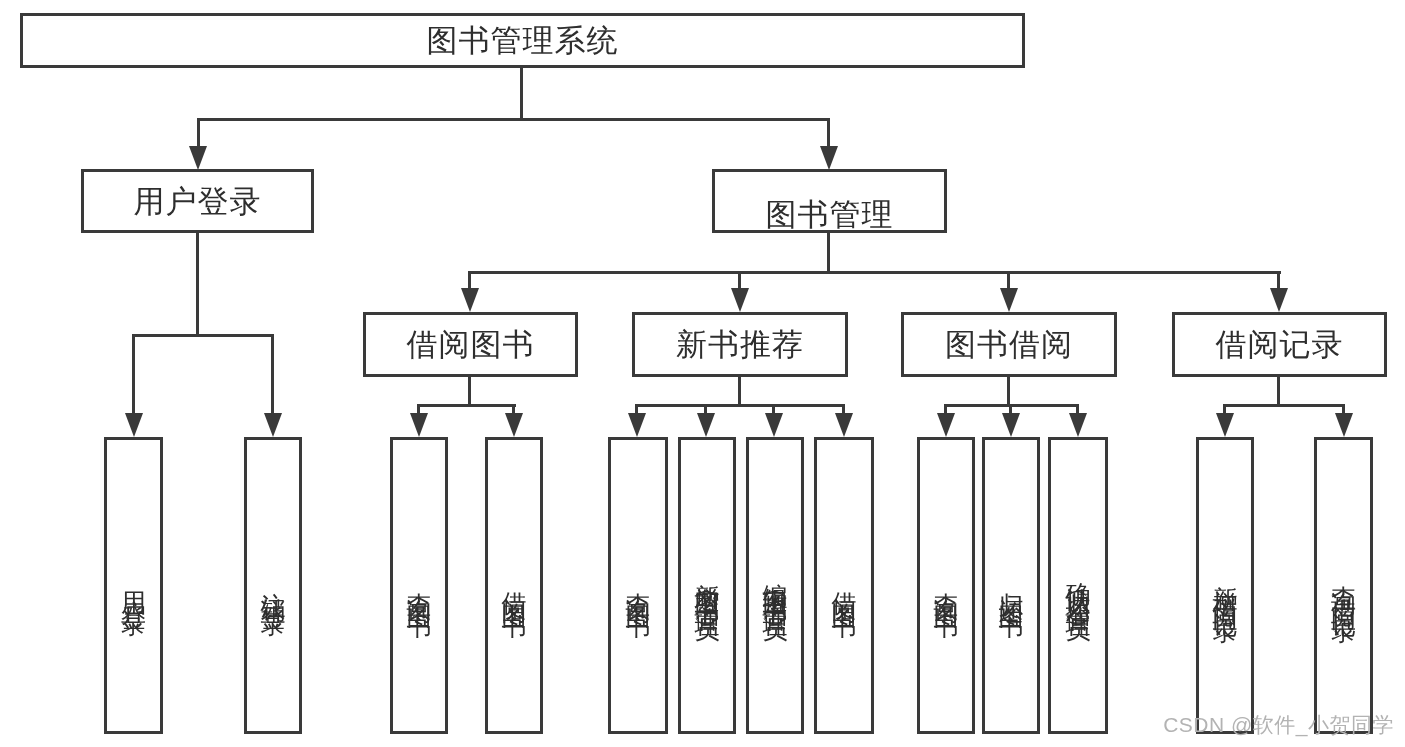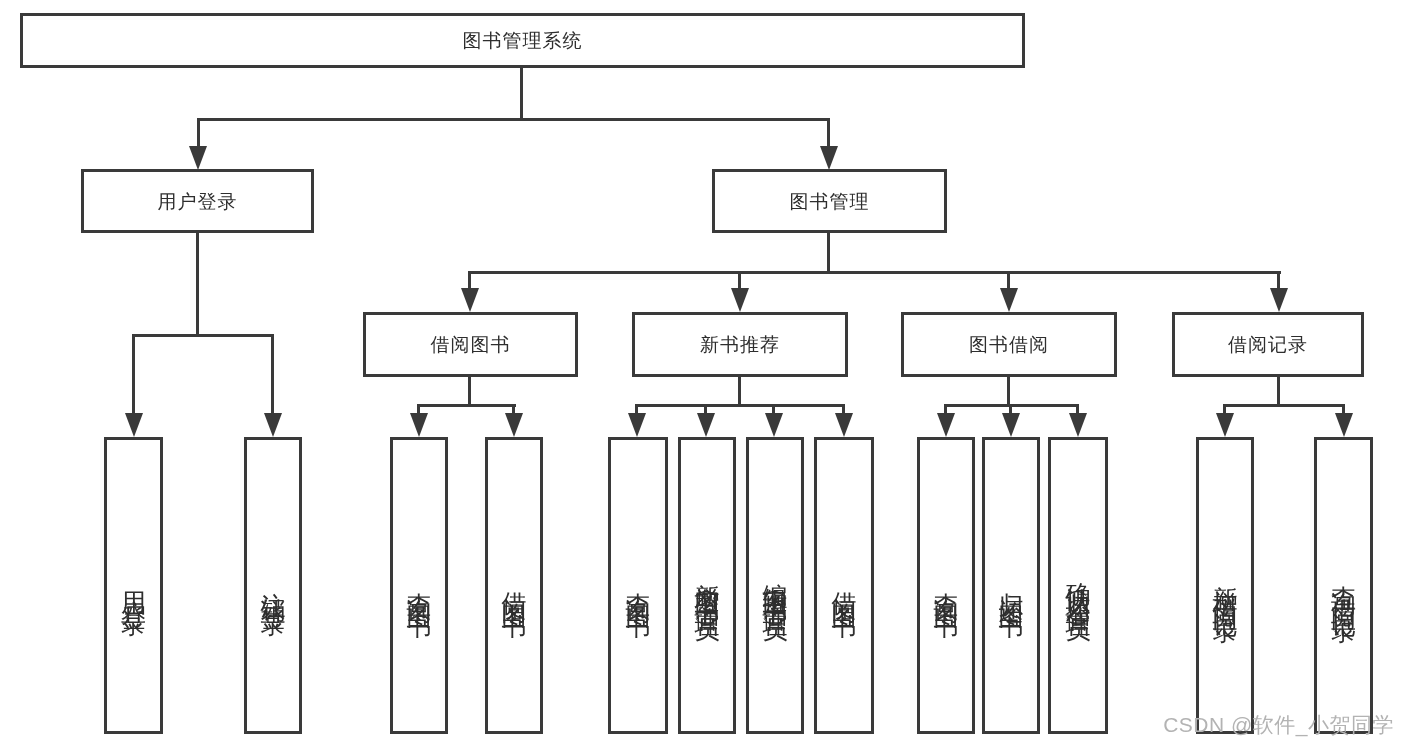--- a/index.html
+++ b/index.html
@@ -18,21 +18,21 @@
     position: absolute;
     box-sizing: border-box;
     border: 3px solid var(--line, #3a3a3a);
     background: #ffffff;
     display: flex;
     align-items: center;
     justify-content: center;
   }
   .lbl {
     color: var(--text, #2e2e2e);
-    font-size: 19px;
+    font-size: 31px;
     letter-spacing: 1px;
     white-space: nowrap;
     line-height: 1;
   }
   .vtext {
     writing-mode: vertical-rl;
     text-orientation: mixed;
     color: var(--text, #2e2e2e);
     font-size: 25px;
     letter-spacing: 7px;
@@ -80,21 +80,21 @@
   <div class="vl" style="left:520px; top:68px; height:53px;"></div>
   <div class="hl" style="left:197px; top:118px; width:633px;"></div>
   <div class="vl" style="left:197px; top:118px; height:30px;"></div>
   <div class="arrow" style="left:189px; top:146px;"></div>
   <div class="vl" style="left:827px; top:118px; height:30px;"></div>
   <div class="arrow" style="left:820px; top:146px;"></div>
 
   <div class="node" style="left:81px; top:169px; width:233px; height:64px;">
     <span class="lbl">用户登录</span>
   </div>
-  <div class="node" style="left:712px; top:169px; width:235px; height:64px;">
+  <div class="node" style="left:712px; top:169px; width:235px; height:64px;align-items:flex-end;">
     <span class="lbl">图书管理</span>
   </div>
 
   <div class="vl" style="left:196px; top:233px; height:103px;"></div>
   <div class="hl" style="left:132px; top:334px; width:142px;"></div>
   <div class="vl" style="left:132px; top:334px; height:81px;"></div>
   <div class="arrow" style="left:125px; top:413px;"></div>
   <div class="vl" style="left:271px; top:334px; height:81px;"></div>
   <div class="arrow" style="left:264px; top:413px;"></div>
 
@@ -111,21 +111,21 @@
 
   <div class="node" style="left:363px; top:312px; width:215px; height:65px;">
     <span class="lbl">借阅图书</span>
   </div>
   <div class="node" style="left:632px; top:312px; width:216px; height:65px;">
     <span class="lbl">新书推荐</span>
   </div>
   <div class="node" style="left:901px; top:312px; width:216px; height:65px;">
     <span class="lbl">图书借阅</span>
   </div>
-  <div class="node" style="left:1172px; top:312px; width:192px; height:65px;">
+  <div class="node" style="left:1172px; top:312px; width:215px; height:65px;">
     <span class="lbl">借阅记录</span>
   </div>
 
   <div class="vl" style="left:468px; top:377px; height:29px;"></div>
   <div class="hl" style="left:417px; top:404px; width:99px;"></div>
   <div class="vl" style="left:417px; top:404px; height:11px;"></div>
   <div class="arrow" style="left:410px; top:413px;"></div>
   <div class="vl" style="left:512px; top:404px; height:11px;"></div>
   <div class="arrow" style="left:505px; top:413px;"></div>
 

